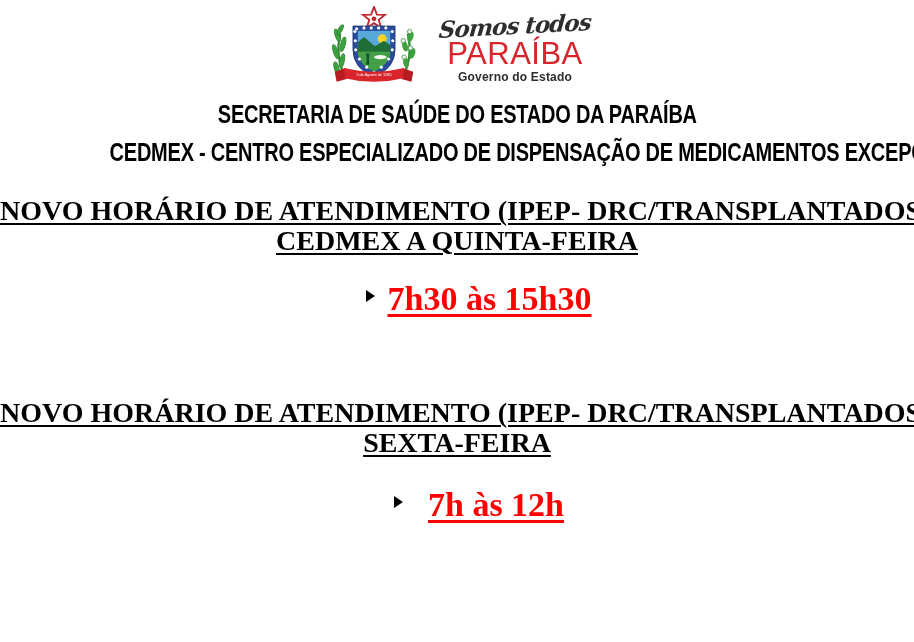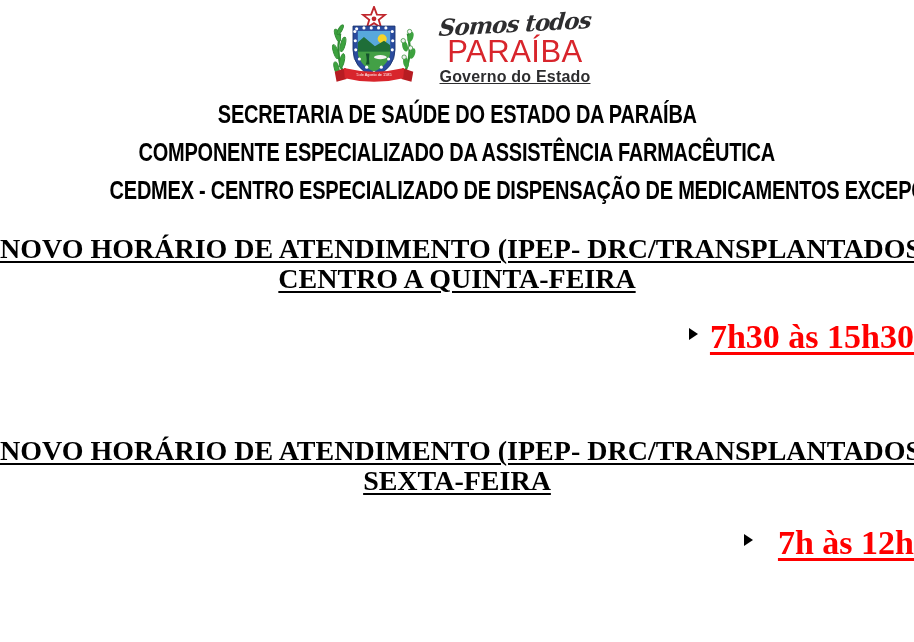--- a/index.html
+++ b/index.html
@@ -43,26 +43,25 @@
     font-family: "Liberation Sans", sans-serif;
     font-weight: 400;
     font-size: 31px;
     color: #d8252c;
     letter-spacing: 0.5px;
     white-space: nowrap;
   }
   .gov {
     font-family: "Liberation Sans", sans-serif;
     font-weight: 700;
-    font-size: 16px;
+    font-size: 12px;
     color: #2d2d2f;
     letter-spacing: 0.2px;
     margin-top: 2px;
     white-space: nowrap;
-    text-decoration: underline;
   }
 
   
   .org-header { margin-top: 5px; text-align: center; }
   .org-line { line-height: 27px; font-size: 25px; font-weight: 700; margin-top: 11px; }
   .org-line > span {
     display: inline-block;
     transform: scaleX(0.80);
     transform-origin: 50% 50%;
     white-space: nowrap;
@@ -84,21 +83,21 @@
     text-decoration-thickness: 2px;
     text-underline-offset: 3px;
     white-space: nowrap;
   }
   .title-1 { margin-top: 30px; }
   .title-2 { margin-top: 80px; }
 
   
   .hours-row {
     display: flex;
-    justify-content: flex-end;
+    justify-content: center;
     align-items: center;
     gap: 12px;
     padding-left: 44px;
   }
   .hours-row-1 { margin-top: 24px; }
   .hours-row-2 { margin-top: 28px; gap: 25px; }
   .tri {
     width: 0; height: 0;
     border-top: 6px solid transparent;
     border-bottom: 6px solid transparent;
@@ -197,30 +196,27 @@
       <div class="brand">PARAÍBA</div>
       <div class="gov">Governo do Estado</div>
     </div>
   </div>
 
   <div class="org-header">
     <div class="org-line">
       <span>SECRETARIA DE SAÚDE DO ESTADO DA PARAÍBA</span>
     </div>
     <div class="org-line">
-      <span>COMPONENTE ESPECIALIZADO DA ASSISTÊNCIA FARMACÊUTICA</span>
-    </div>
-    <div class="org-line">
       <span>CEDMEX - CENTRO ESPECIALIZADO DE DISPENSAÇÃO DE MEDICAMENTOS EXCEPCIONAL</span>
     </div>
   </div>
 
   <h2 class="section-title title-1">
     <span class="u">NOVO HORÁRIO DE ATENDIMENTO (IPEP- DRC/TRANSPLANTADOS) –</span><br>
-    <span class="u">CENTRO A QUINTA-FEIRA</span>
+    <span class="u">CEDMEX A QUINTA-FEIRA</span>
   </h2>
   <div class="hours-row hours-row-1">
     <span class="tri"></span>
     <span class="hours">7h30 às 15h30</span>
   </div>
 
   <h2 class="section-title title-2">
     <span class="u">NOVO HORÁRIO DE ATENDIMENTO (IPEP- DRC/TRANSPLANTADOS) –</span><br>
     <span class="u">SEXTA-FEIRA</span>
   </h2>

